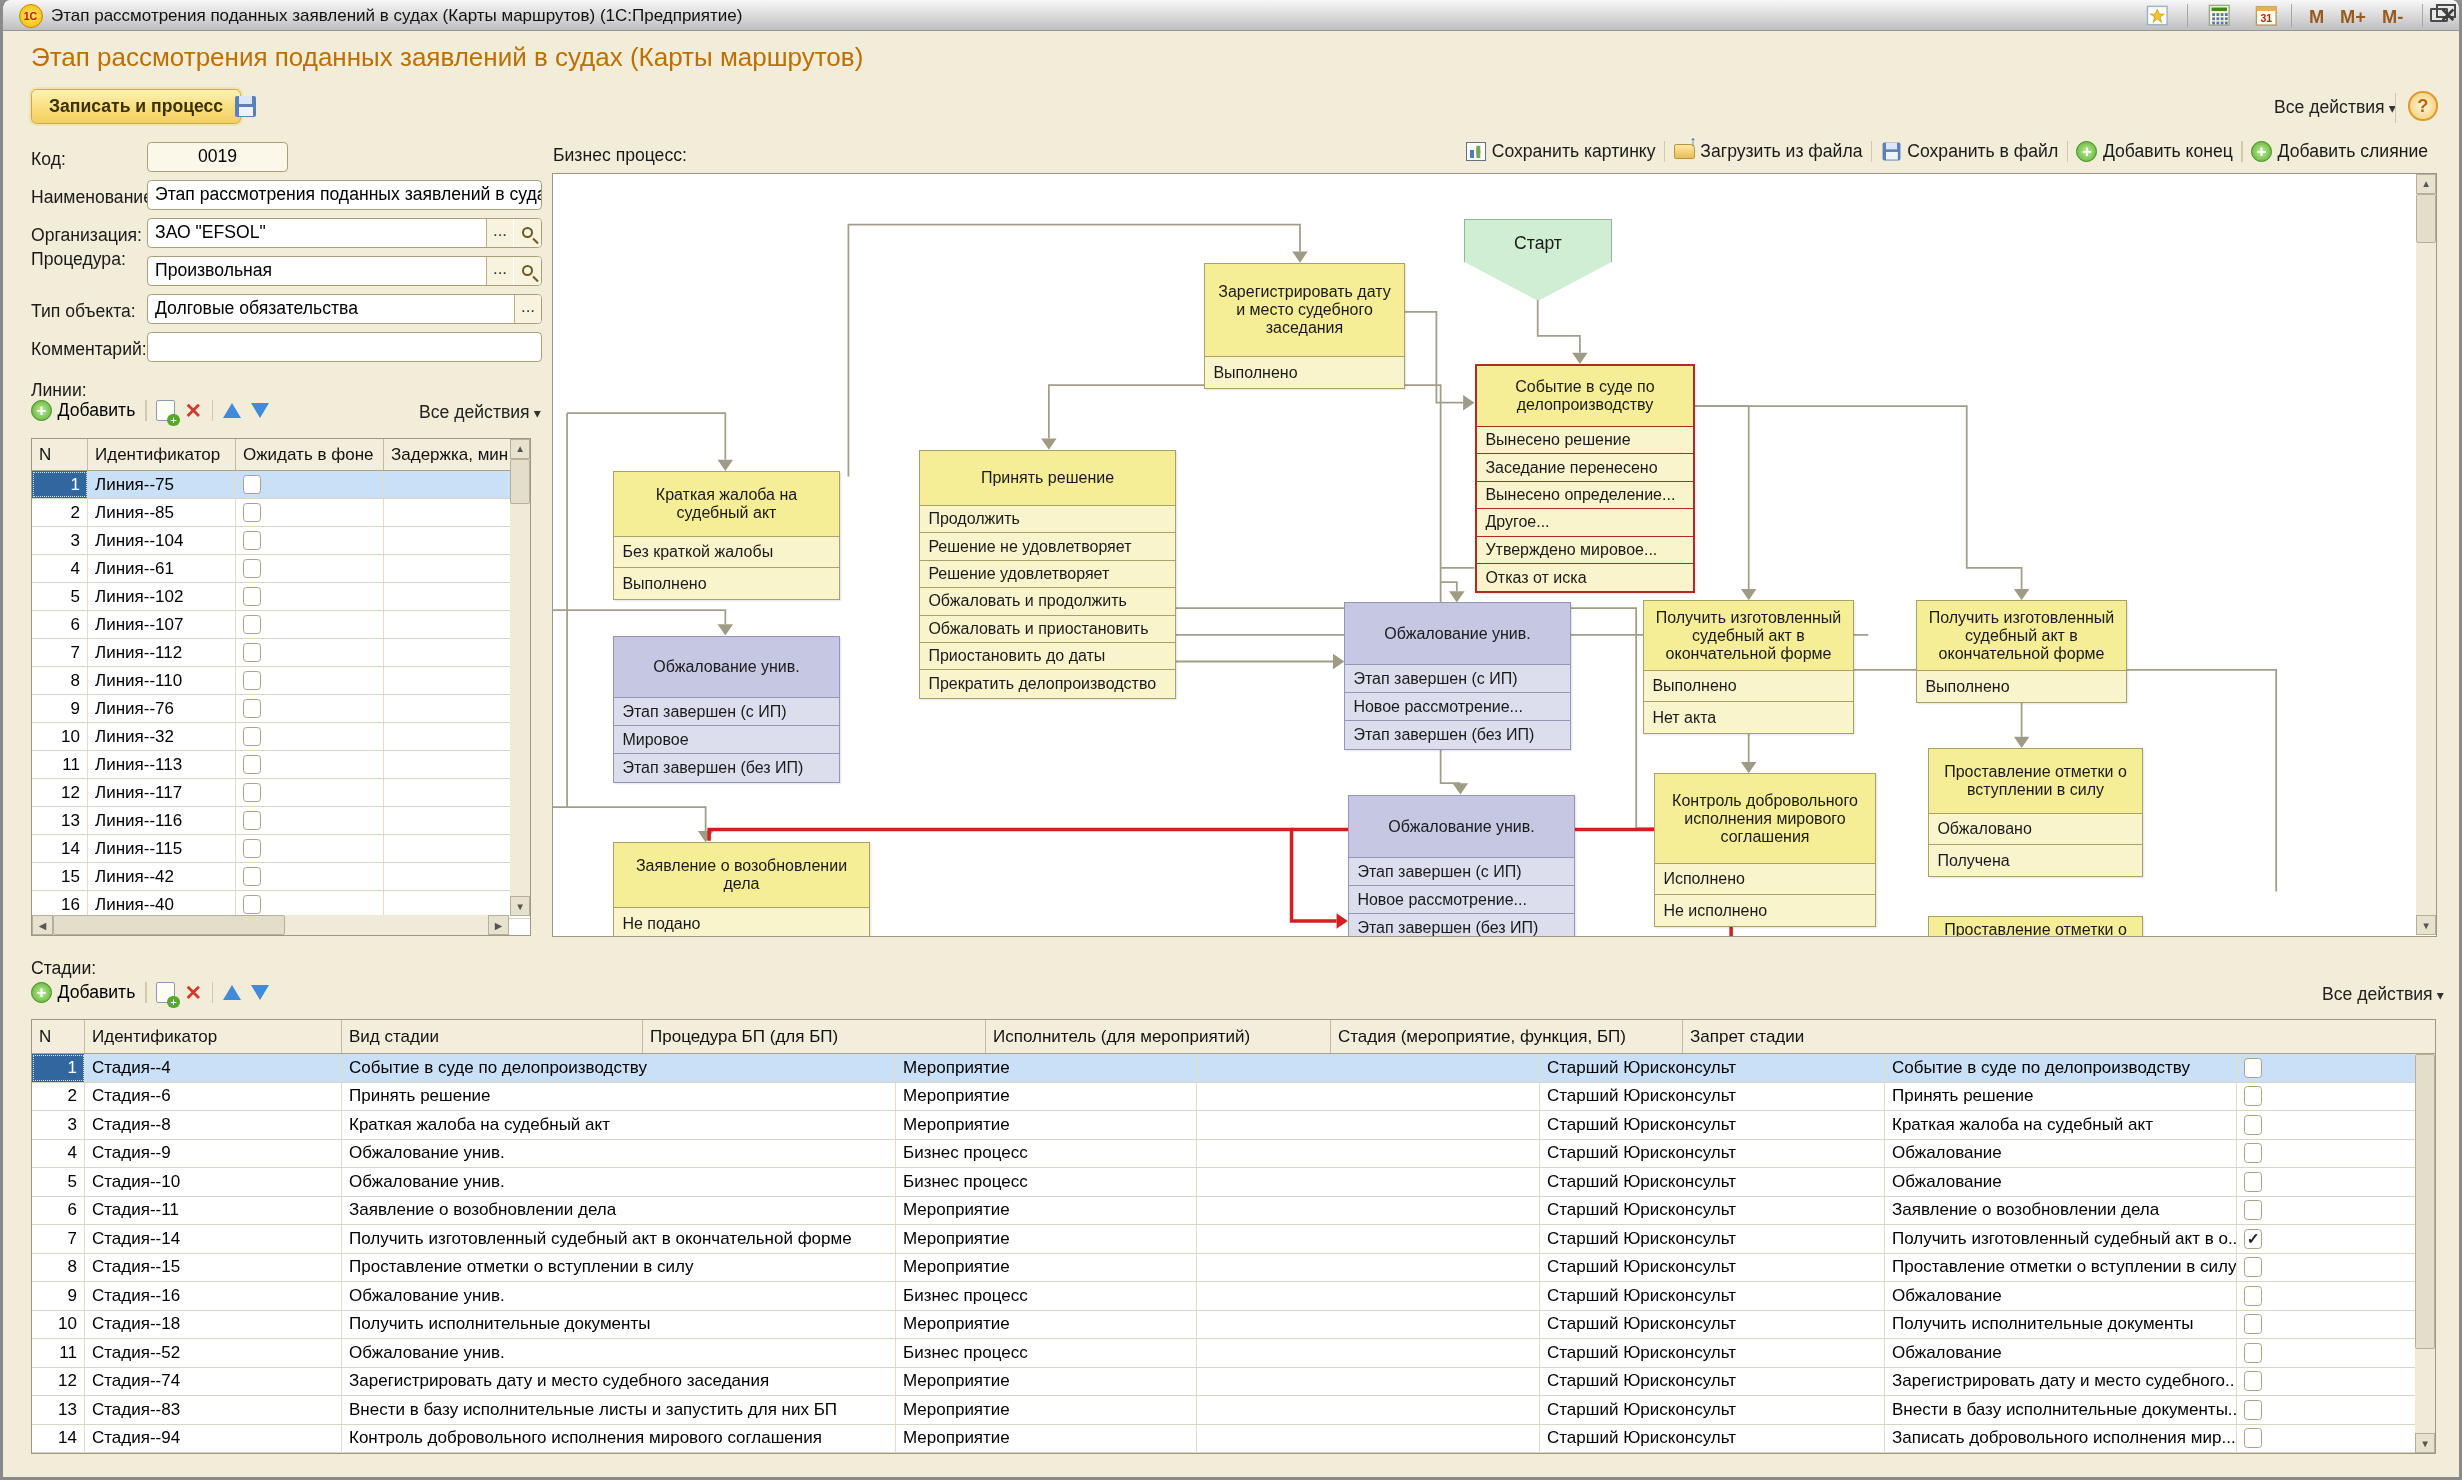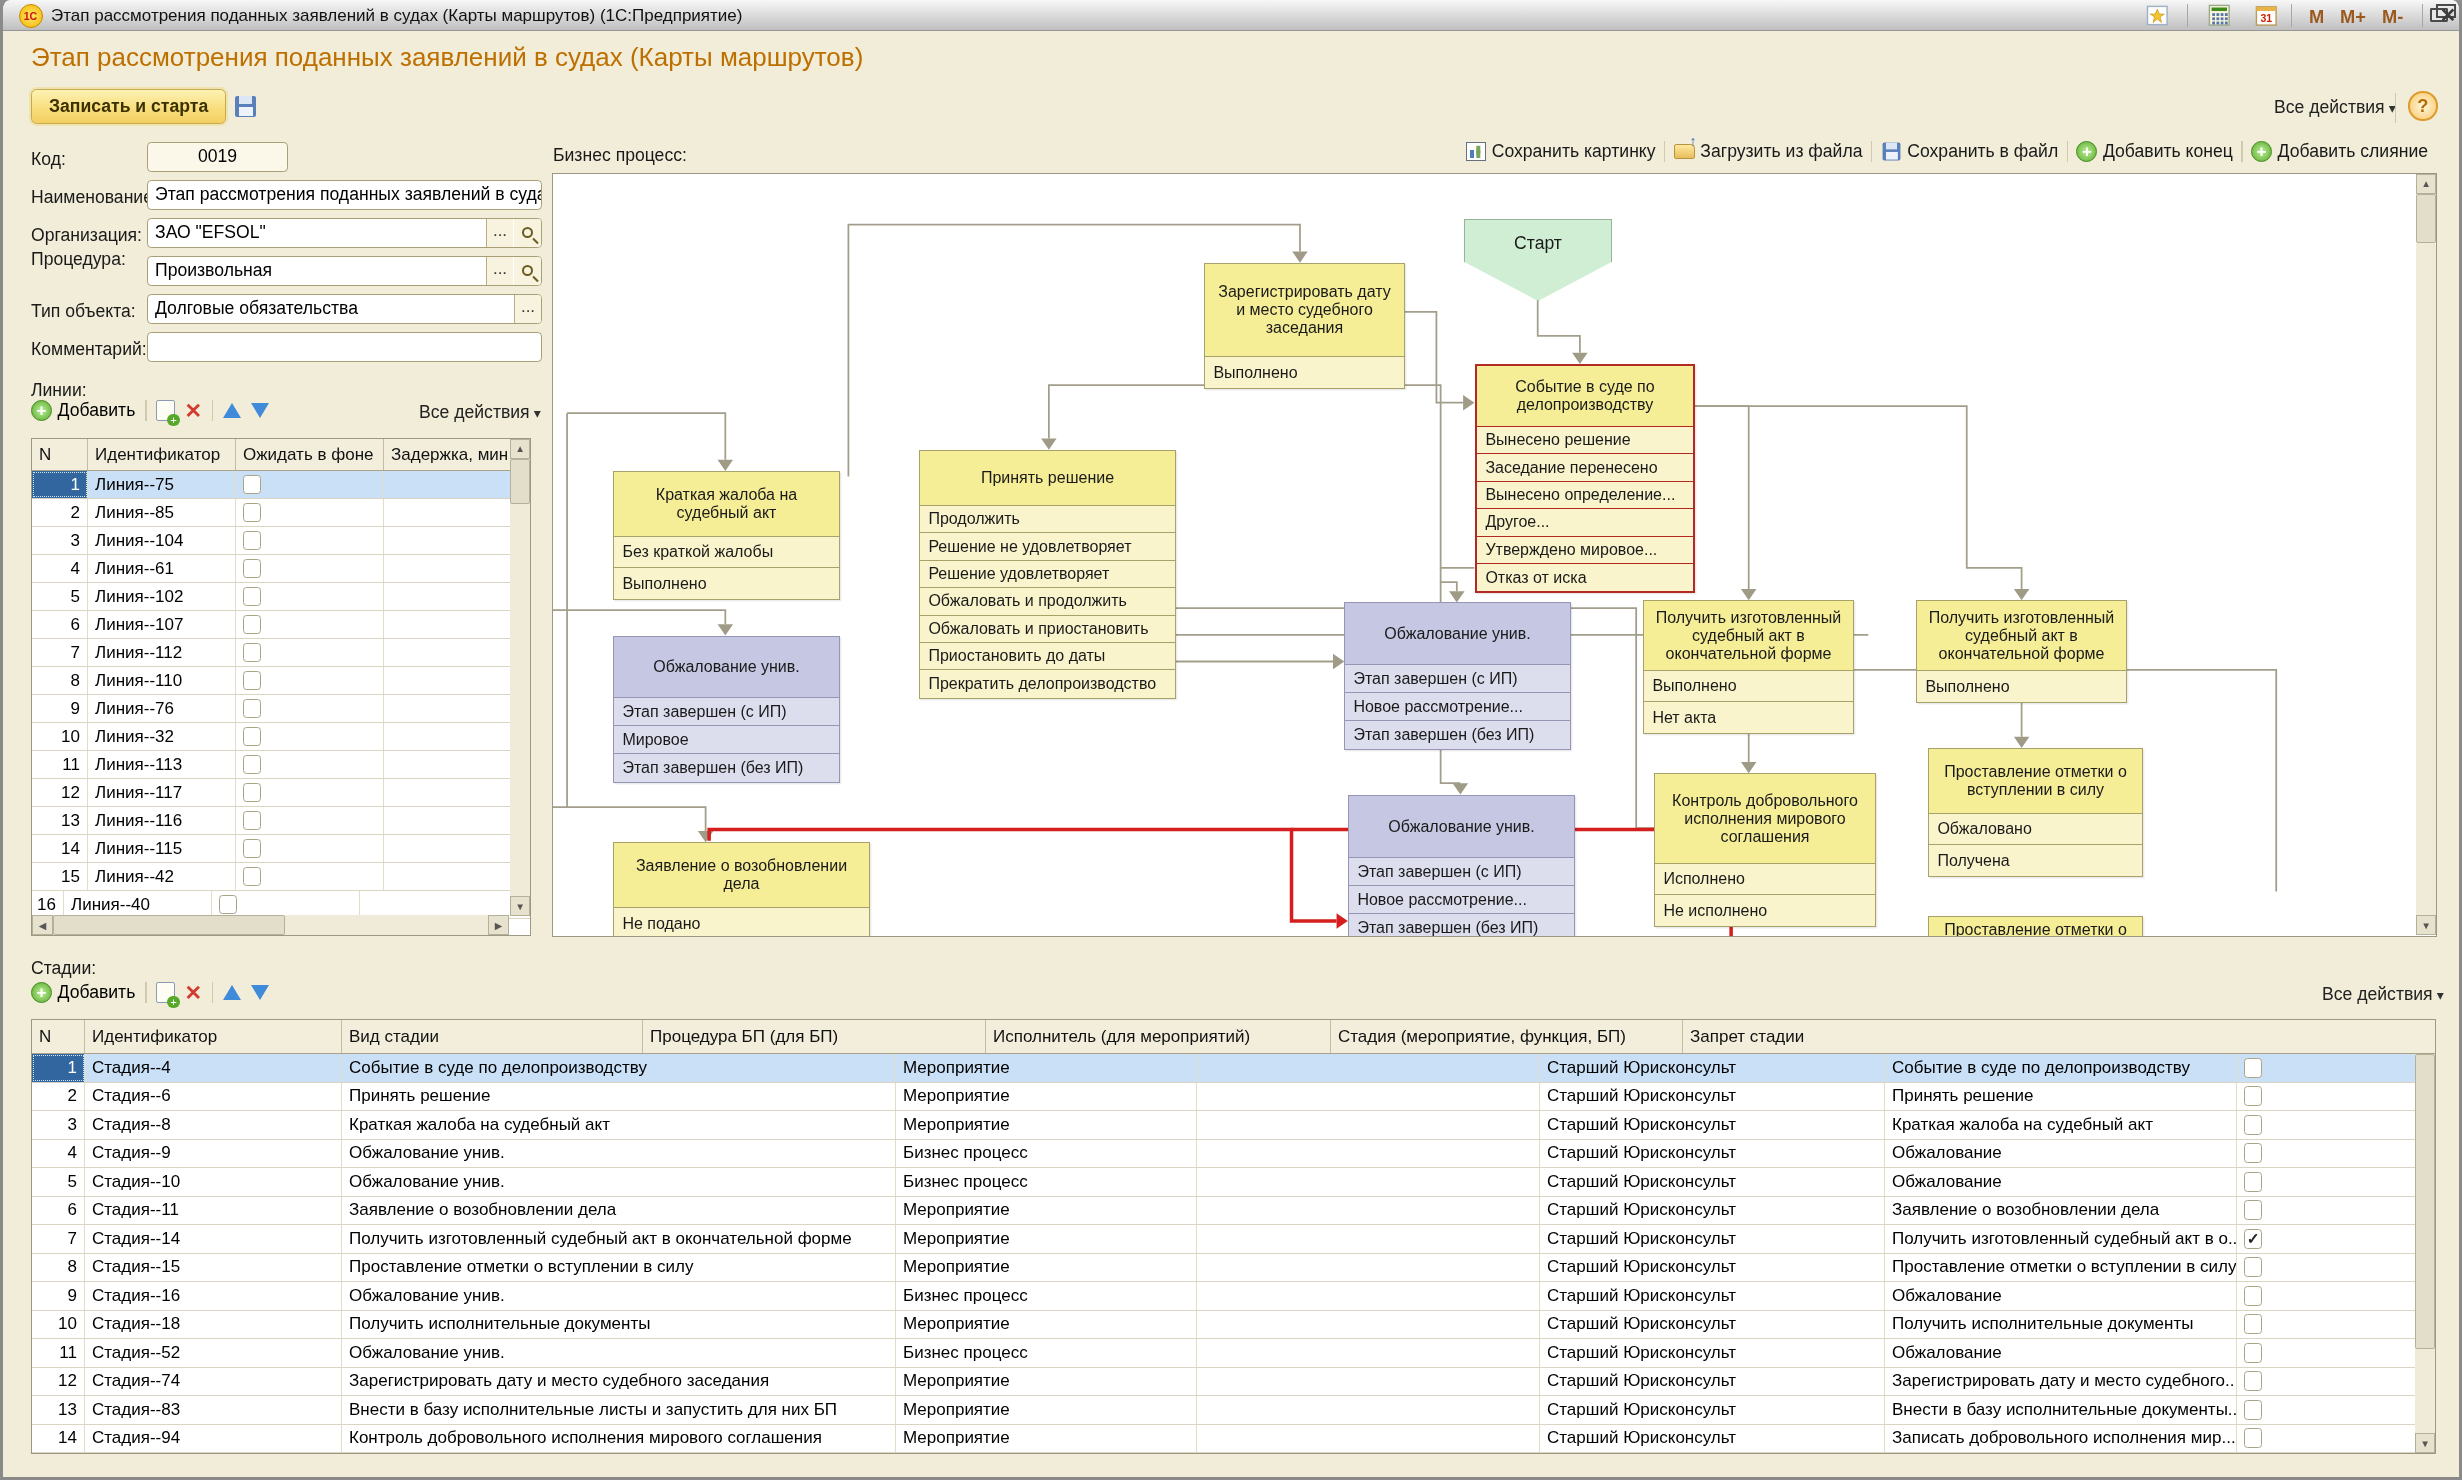--- a/index.html
+++ b/index.html
@@ -131,21 +131,21 @@
     <div class="tb-sep" style="left:2419px"></div>
     <div class="tb-ico" style="left:2422px;width:28px">
         <span class="restore-ico"></span>
       </div>
     <div class="tb-ico" style="left:2433px;width:28px;left:2431px">
         <span class="close-x">✕</span>
       </div>
   </div>
 
   <div class="page-title">Этап рассмотрения поданных заявлений в судах (Карты маршрутов)</div>
-  <button class="btn-main">Записать и старта</button>
+  <button class="btn-main">Записать и процесс</button>
   <div class="icon-btn" style="left:227px;top:91px">
       <span class="floppy"></span>
     </div>
   <div class="all-actions" style="left:2271px;top:97px"><span>Все действия</span><span class="caret">▾</span></div>
   <div style="position:absolute;left:2392px;top:93px;width:1.4px;height:29.5px;background:#cfc9ae"></div>
   <div class="help-btn" style="left:2405px;top:91px">?</div>
 
   <div class="flabel" style="top:149px">Код:</div>
   <div class="field" style="left:144px;top:142px;width:141px;background:#fbf8ea;justify-content:center">0019</div>
 
@@ -332,21 +332,21 @@
         <div class="trow" style="height:28px">
           <div class="td num first" style="width:56px">15</div>
           <div class="td" style="width:148px">Линия--42</div>
           <div class="td" style="width:148px">
             <span class="checkbox"></span>
           </div>
           <div class="td" style="width:124px;border-right:none"></div>
         </div>
 
         <div class="trow" style="height:28px">
-          <div class="td num first" style="width:32px">16</div>
+          <div class="td num first" style="width:56px">16</div>
           <div class="td" style="width:148px">Линия--40</div>
           <div class="td" style="width:148px">
             <span class="checkbox"></span>
           </div>
           <div class="td" style="width:124px;border-right:none"></div>
         </div>
 
     </div>
     <div class="sb" style="right:0;top:0;width:19.7px;height:477px">
       <div class="sbtn">▲</div>

